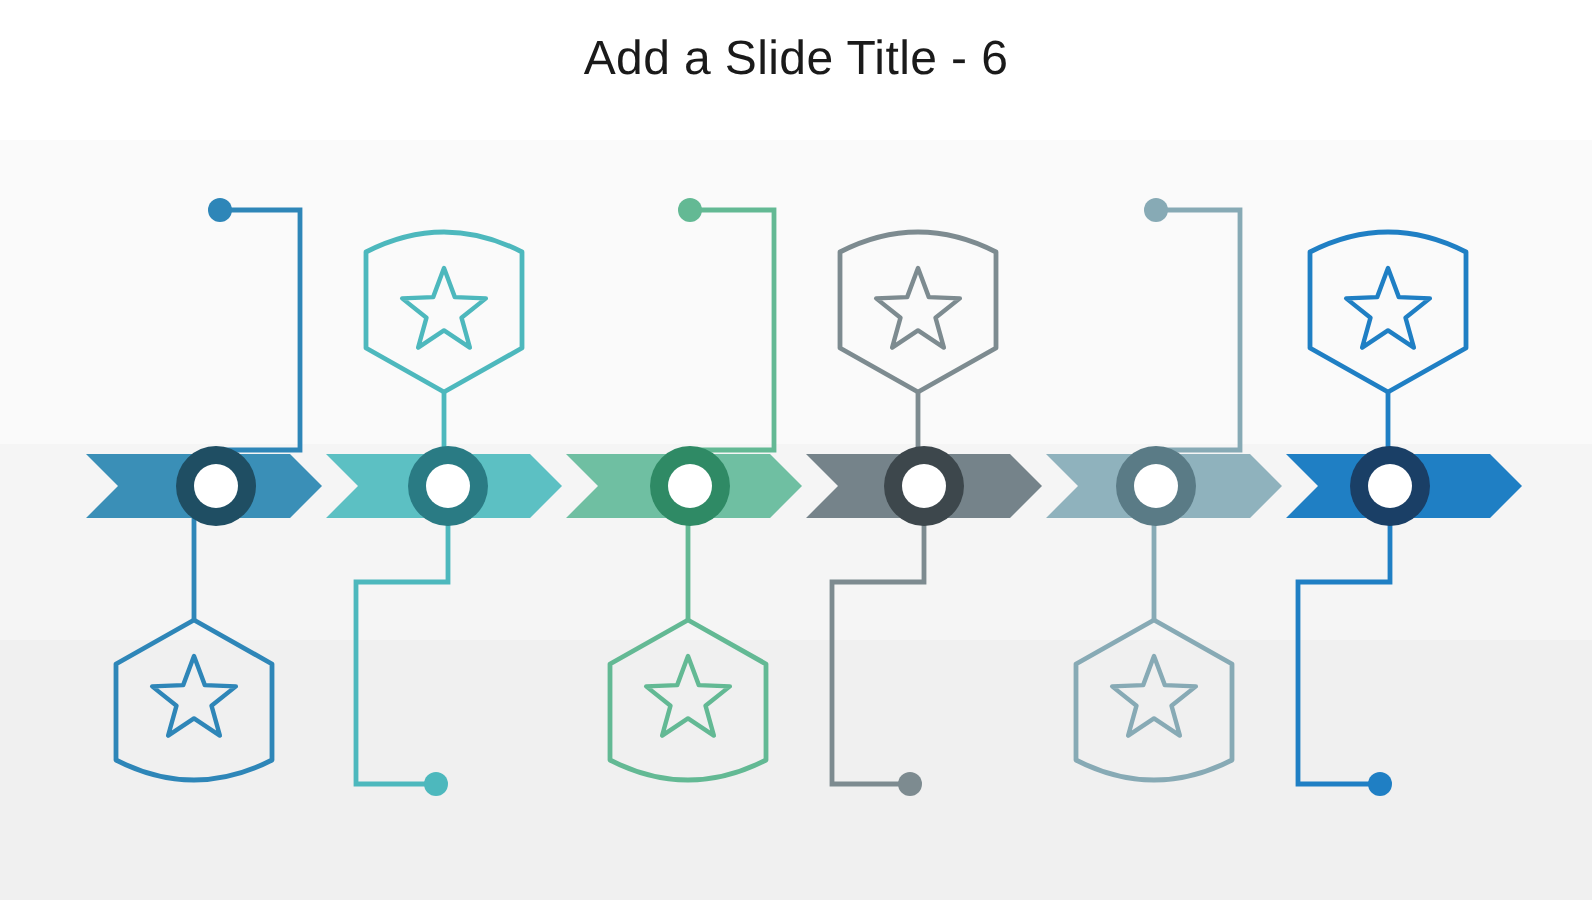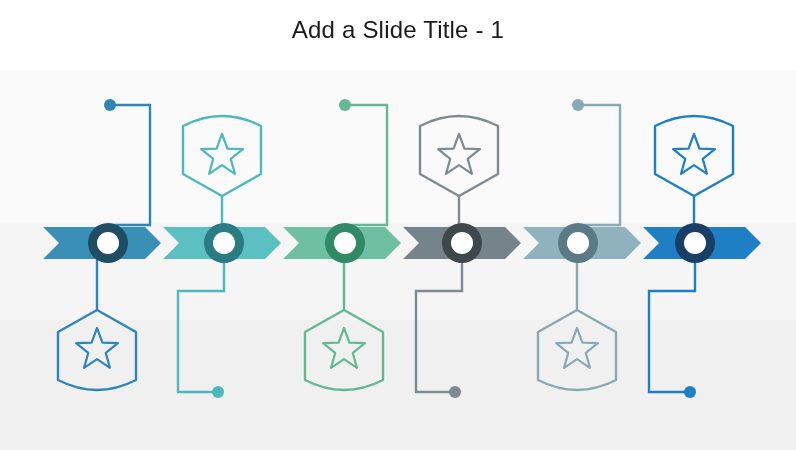--- a/index.html
+++ b/index.html
@@ -37,21 +37,21 @@
 </head>
 <body>
 
 <div id="slide">
 
   <div class="band band-top"></div>
   <div class="band band-mid"></div>
   <div class="band band-low"></div>
   <div class="band band-white"></div>
 
-  <div id="title">Add a Slide Title - 1</div>
+  <div id="title">Add a Slide Title - 6</div>
 
   <svg id="art" width="796" height="450" viewBox="0 0 796 450">
     <g id="layer-connectors">
         <path d="M110,105 L150,105 L150,225 L108,225 L108,241" fill="none" stroke="#2e86b8" stroke-width="2.4" stroke-linecap="square" stroke-linejoin="miter"></path>
         <circle cx="110" cy="105" r="6" fill="#2e86b8"></circle>
         <line x1="97" y1="310" x2="97" y2="245" stroke="#2e86b8" stroke-width="2.4"></line>
         <path d="M224,245 L224,291 L178,291 L178,392 L218,392" fill="none" stroke="#4db8bd" stroke-width="2.4" stroke-linecap="square" stroke-linejoin="miter"></path>
         <circle cx="218" cy="392" r="6" fill="#4db8bd"></circle>
         <line x1="222" y1="196" x2="222" y2="241" stroke="#4db8bd" stroke-width="2.4"></line>
         <path d="M345,105 L387,105 L387,225 L345,225 L345,241" fill="none" stroke="#63b994" stroke-width="2.4" stroke-linecap="square" stroke-linejoin="miter"></path>

